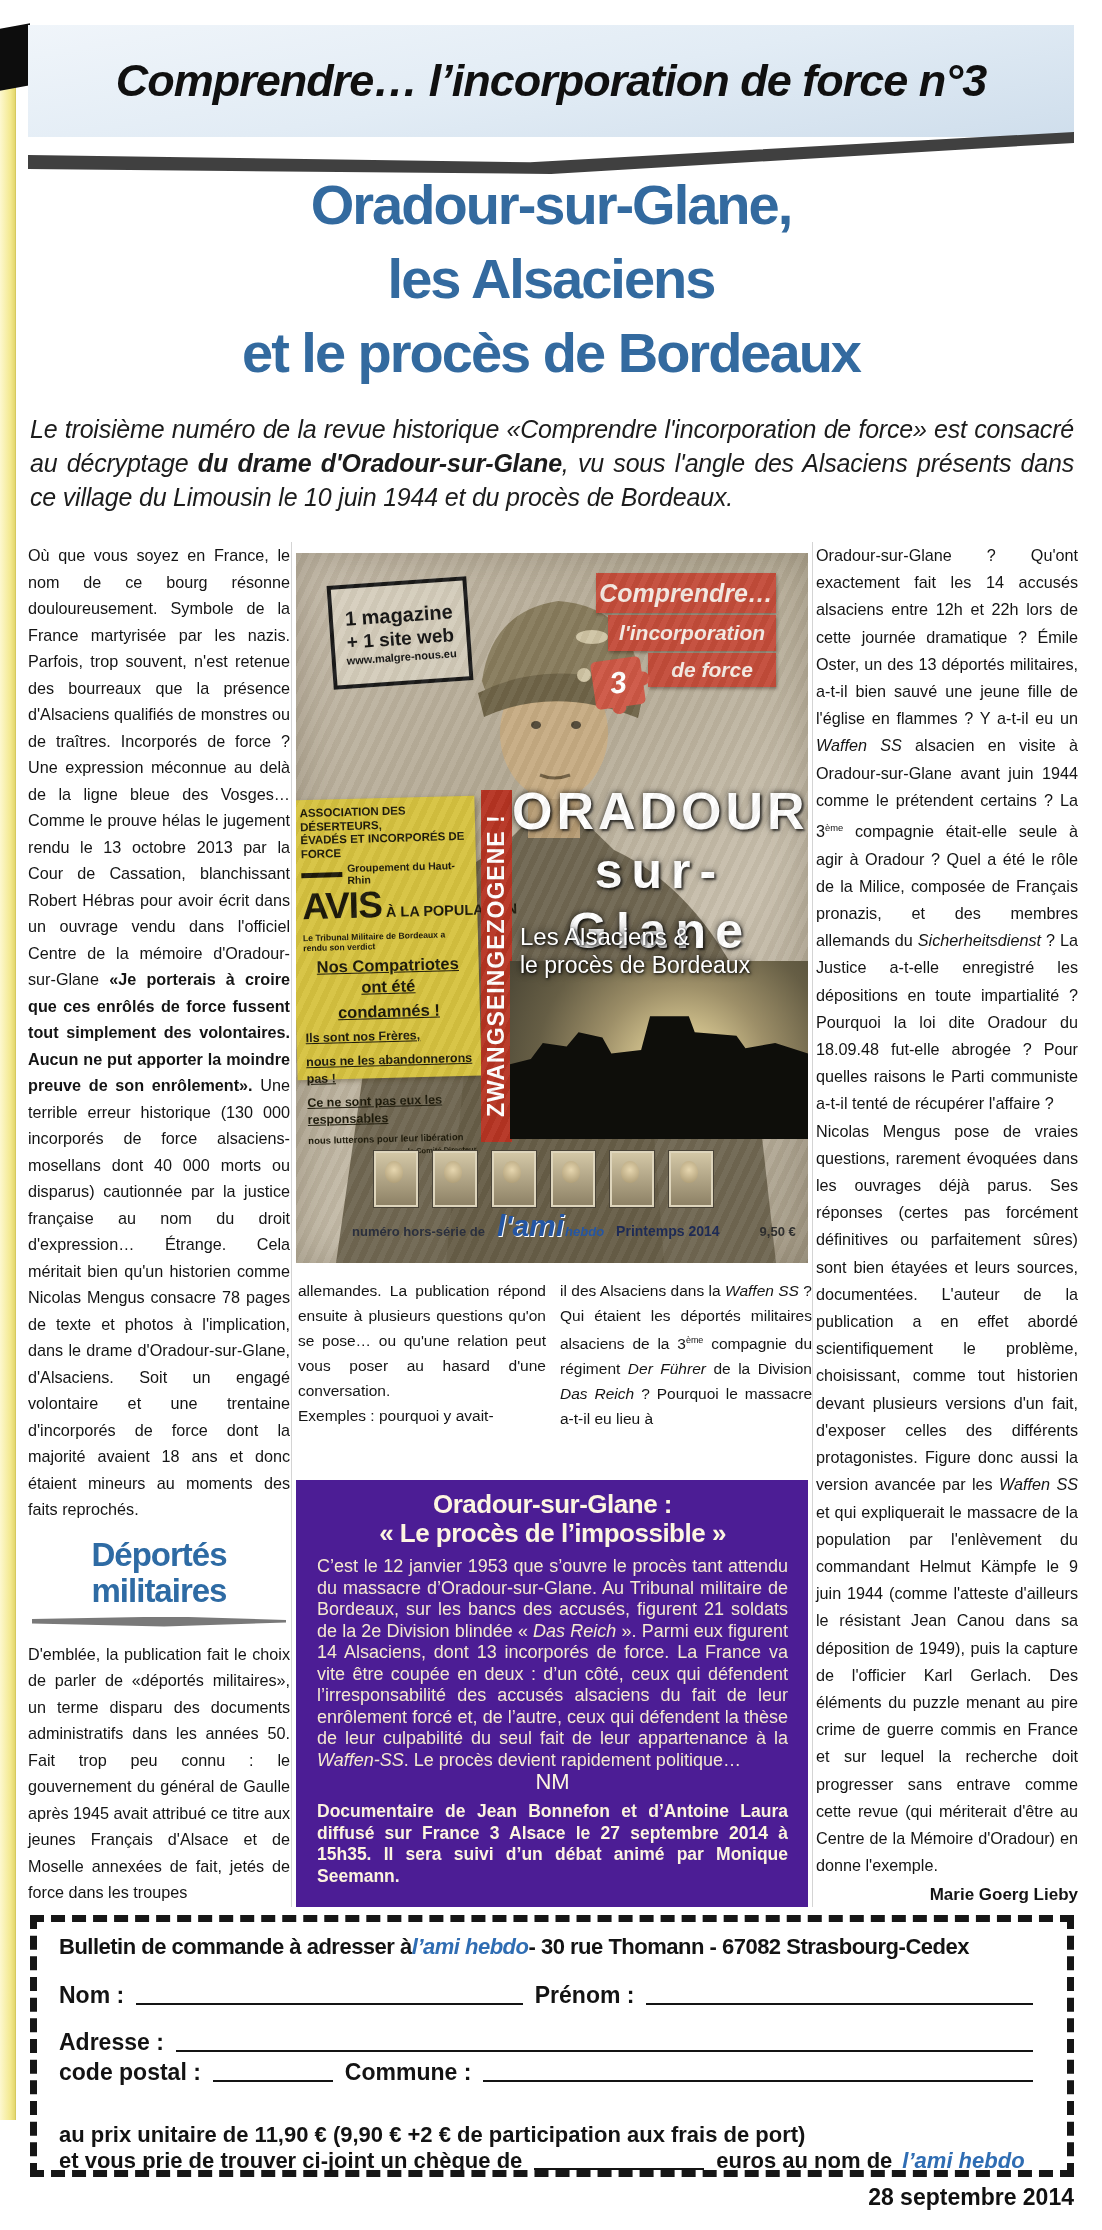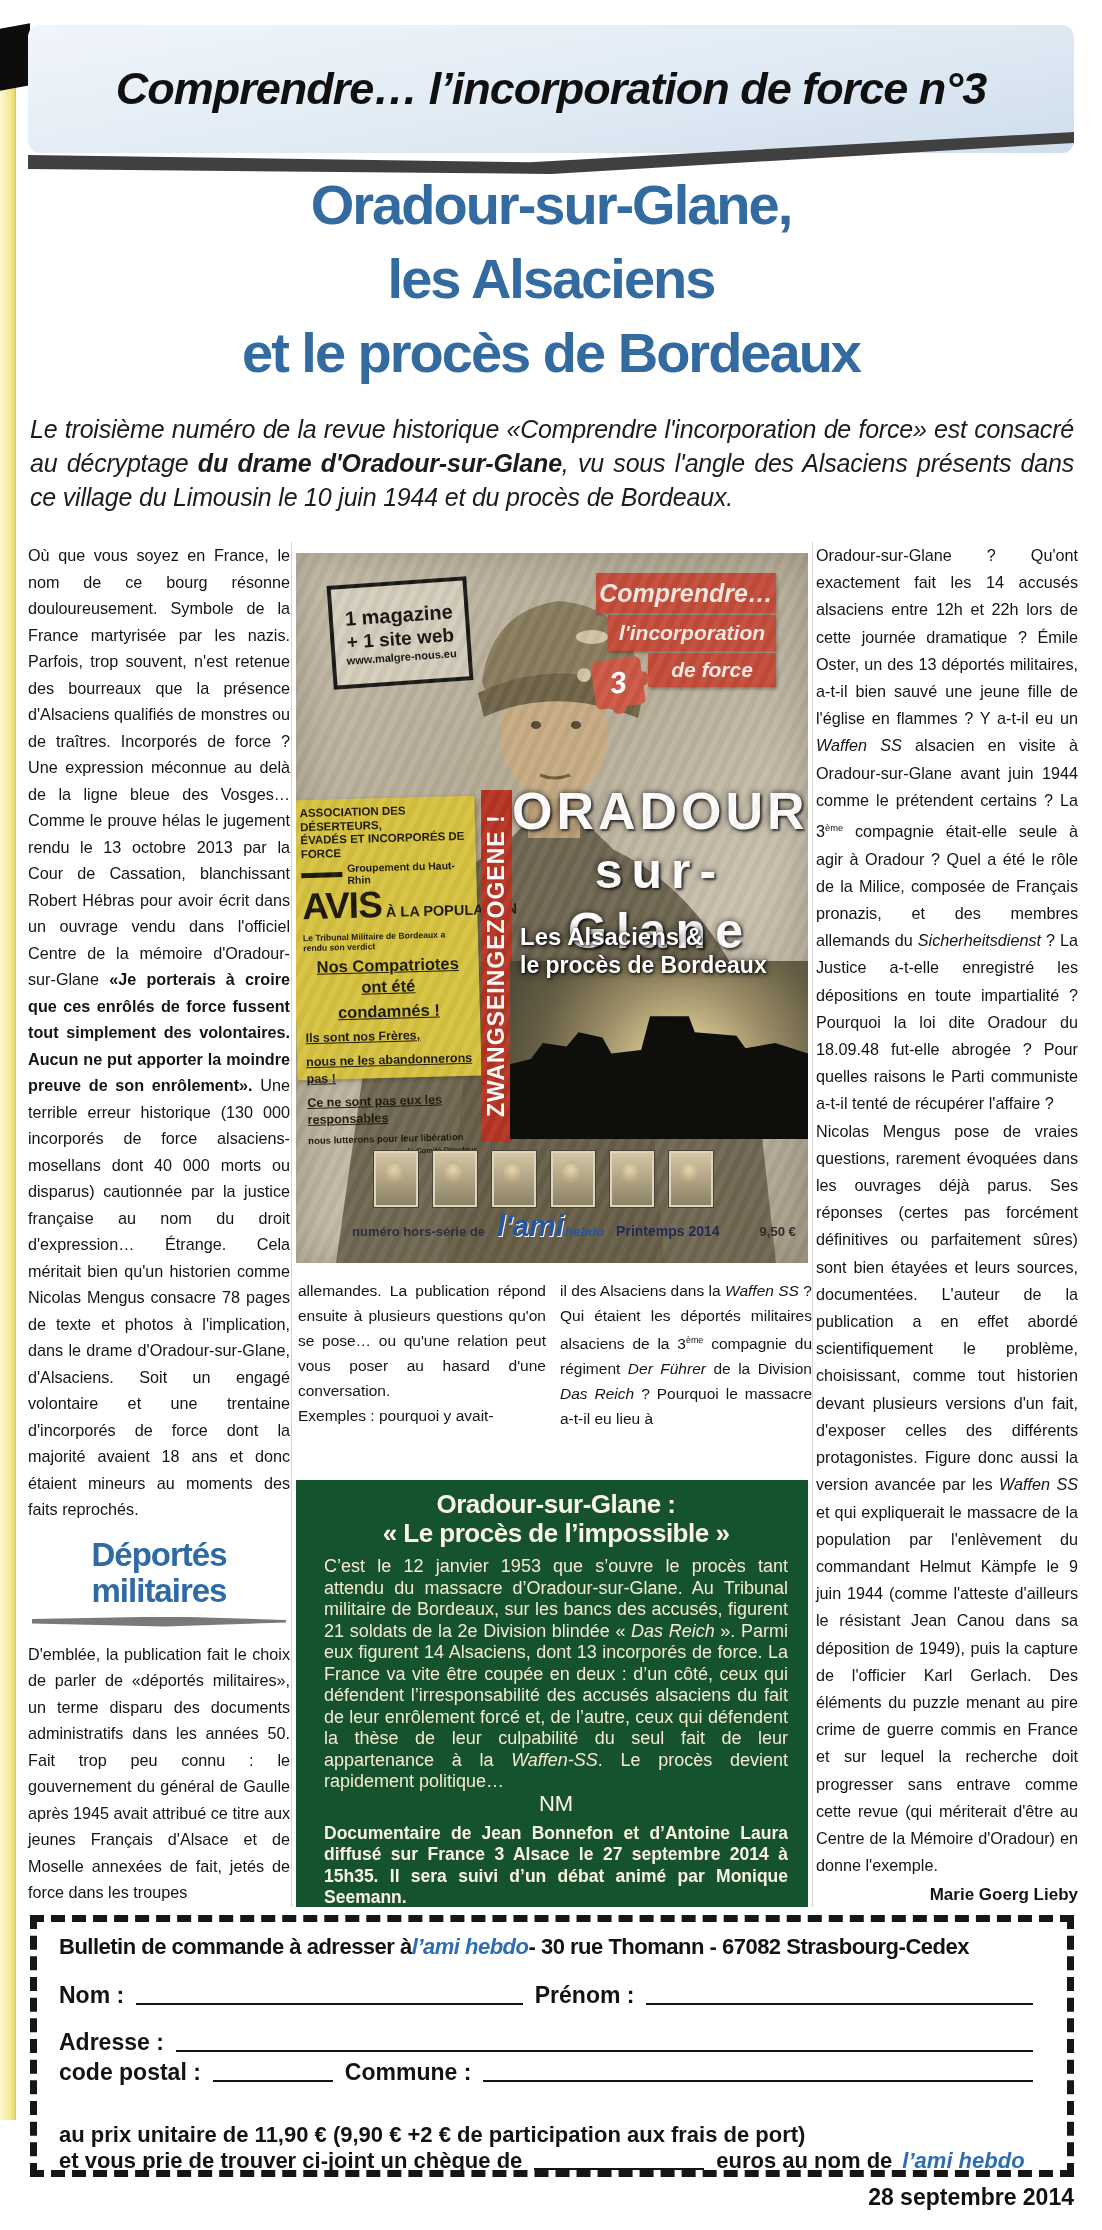--- a/index.html
+++ b/index.html
@@ -11,23 +11,23 @@
   .b{font-weight:bold;}
   .i{font-style:italic;}
   .sup{font-size:0.58em;vertical-align:super;}
 
   
   .edge-strip{position:absolute;left:0;top:30px;width:15px;height:2090px;
     background:linear-gradient(to right,#fdf8cf,#f3e98f 70%,#e4d76e);border-right:1px solid #d6c95f;}
   .edge-mark{position:absolute;left:0;top:26px;width:30px;height:62px;background:#0d0d0d;transform:skewY(-10deg);}
 
   
-  .banner{position:absolute;left:28px;top:25px;width:1046px;height:128px;
+  .banner{position:absolute;left:28px;top:25px;width:1046px;height:112px;
     background:linear-gradient(170deg,#f0f5fa 0%,#e2ecf5 50%,#cfdeec 100%);
-    display:flex;align-items:center;justify-content:center;border-radius:12px;}
+    display:flex;align-items:center;justify-content:center;}
   .banner span{font-style:italic;font-weight:bold;font-size:45px;letter-spacing:-1px;color:#101010;}
   .banner-shadow{position:absolute;left:28px;top:132px;width:1046px;height:42px;background:#404040;
     clip-path:polygon(0% 55%,48% 72%,100% 0%,100% 26%,50% 100%,0% 88%);}
 
   
   .headline{position:absolute;left:0;top:168px;width:1102px;margin:0;text-align:center;
     color:#336a9f;font-size:56px;font-weight:bold;line-height:74px;letter-spacing:-2px;}
 
   
   .intro{position:absolute;left:30px;top:412px;width:1044px;margin:0;
@@ -98,21 +98,21 @@
   .poster .com{font-size:7.5px;font-weight:bold;text-align:right;margin-top:3px;}
 
   .zwang{position:absolute;left:185px;top:237px;width:31px;height:352px;background:#b53120;
     color:#fff;display:flex;align-items:center;justify-content:center;
     writing-mode:vertical-rl;transform:rotate(180deg);font-weight:bold;font-size:23px;letter-spacing:1px;}
 
   .cover-title{position:absolute;left:216px;top:228px;width:296px;text-align:center;color:#ffffff;
     font-weight:bold;text-shadow:0 0 6px rgba(0,0,0,.8),2px 2px 2px rgba(0,0,0,.6);}
   .cover-title .t1{font-size:52px;line-height:60px;letter-spacing:4px;}
   .cover-title .t2{font-size:50px;line-height:60px;letter-spacing:9px;}
-  .cover-sub{position:absolute;left:224px;top:370px;width:280px;color:#fff;font-weight:bold;
+  .cover-sub{position:absolute;left:224px;top:370px;width:280px;color:#fff;font-weight:normal;
     text-shadow:1px 1px 3px #000,0 0 8px rgba(0,0,0,.9);z-index:3;}
   .cover-sub .s1{font-size:24px;line-height:28px;}
   .cover-sub .s2{font-size:23px;line-height:28px;}
 
   .silhouette{position:absolute;left:214px;top:408px;width:298px;height:178px;z-index:2;
     background:radial-gradient(circle at 58% 62%,#f2e6b4 0%,#d8c892 16%,#9d8f68 42%,#665e45 72%,#4b4635 100%);}
   .silhouette::after{content:"";position:absolute;inset:0;background:#0e0e0a;
     clip-path:polygon(0 58%,7% 55%,11% 46%,19% 48%,23% 40%,31% 43%,34% 52%,44% 50%,47% 31%,60% 31%,62% 40%,76% 42%,79% 49%,89% 46%,100% 52%,100% 100%,0 100%);}
 
   .portraits{position:absolute;left:78px;top:598px;width:408px;display:flex;gap:15px;z-index:3;}
@@ -124,22 +124,22 @@
   .cover-footer{position:absolute;left:56px;top:656px;width:450px;display:flex;align-items:baseline;
     gap:12px;z-index:3;color:#232a3a;}
   .cover-footer .hs{font-size:13px;font-weight:bold;color:#2a2f3d;}
   .cover-footer .logo-main{font-size:30px;font-weight:bold;font-style:italic;color:#2456a4;
     text-shadow:1px 1px 0 #fff;}
   .cover-footer .logo-sub{font-size:13px;font-weight:bold;font-style:italic;color:#2456a4;margin-left:1px;}
   .cover-footer .season{font-size:14px;font-weight:bold;color:#1d2a55;}
   .cover-footer .price{font-size:13px;font-weight:bold;color:#2e2e2e;margin-left:28px;}
 
   
-  .panel{position:absolute;left:296px;top:1480px;width:512px;height:427px;background:#14532d;
-    box-sizing:border-box;padding:10px 20px 8px 28px;overflow:hidden;}
+  .panel{position:absolute;left:296px;top:1480px;width:512px;height:427px;background:#4c1d95;
+    box-sizing:border-box;padding:10px 20px 8px 21px;overflow:hidden;}
   .panel-title{text-align:center;color:#fdf5e0;font-weight:bold;font-size:26px;line-height:29px;
     letter-spacing:-0.5px;margin-bottom:8px;}
   .panel-body{margin:0;color:#f6ead0;font-size:18px;line-height:21.5px;text-align:justify;}
   .panel-initials{text-align:center;color:#fdf5e0;font-weight:normal;font-size:22px;line-height:22px;}
   .panel-footer{margin:8px 0 0 0;color:#fdf4df;font-weight:bold;font-size:17.5px;line-height:21.5px;text-align:justify;}
 
   
   .order-form{position:absolute;left:30px;top:1915px;width:1044px;height:262px;box-sizing:border-box;
     border:7px dashed #161616;background:#fff;}
   .frow{position:absolute;left:22px;right:22px;display:flex;align-items:flex-end;

